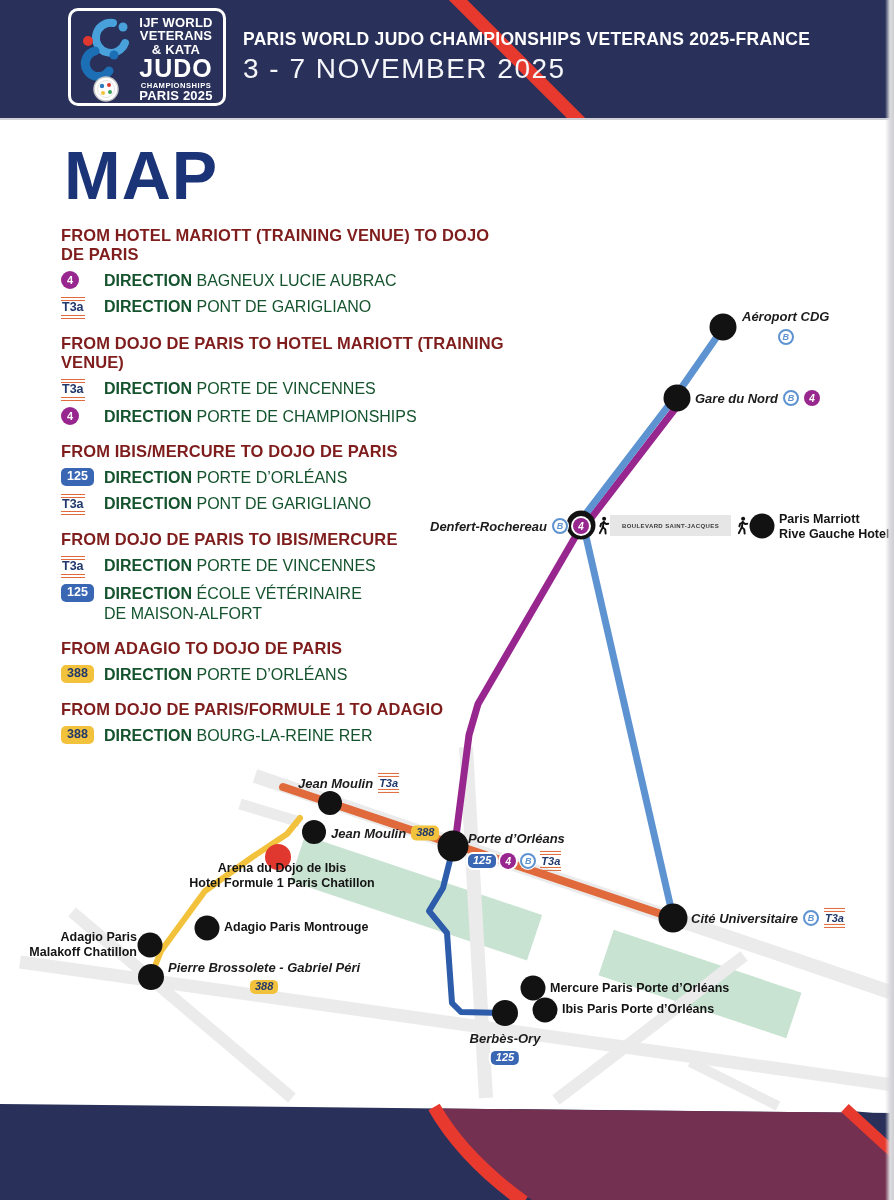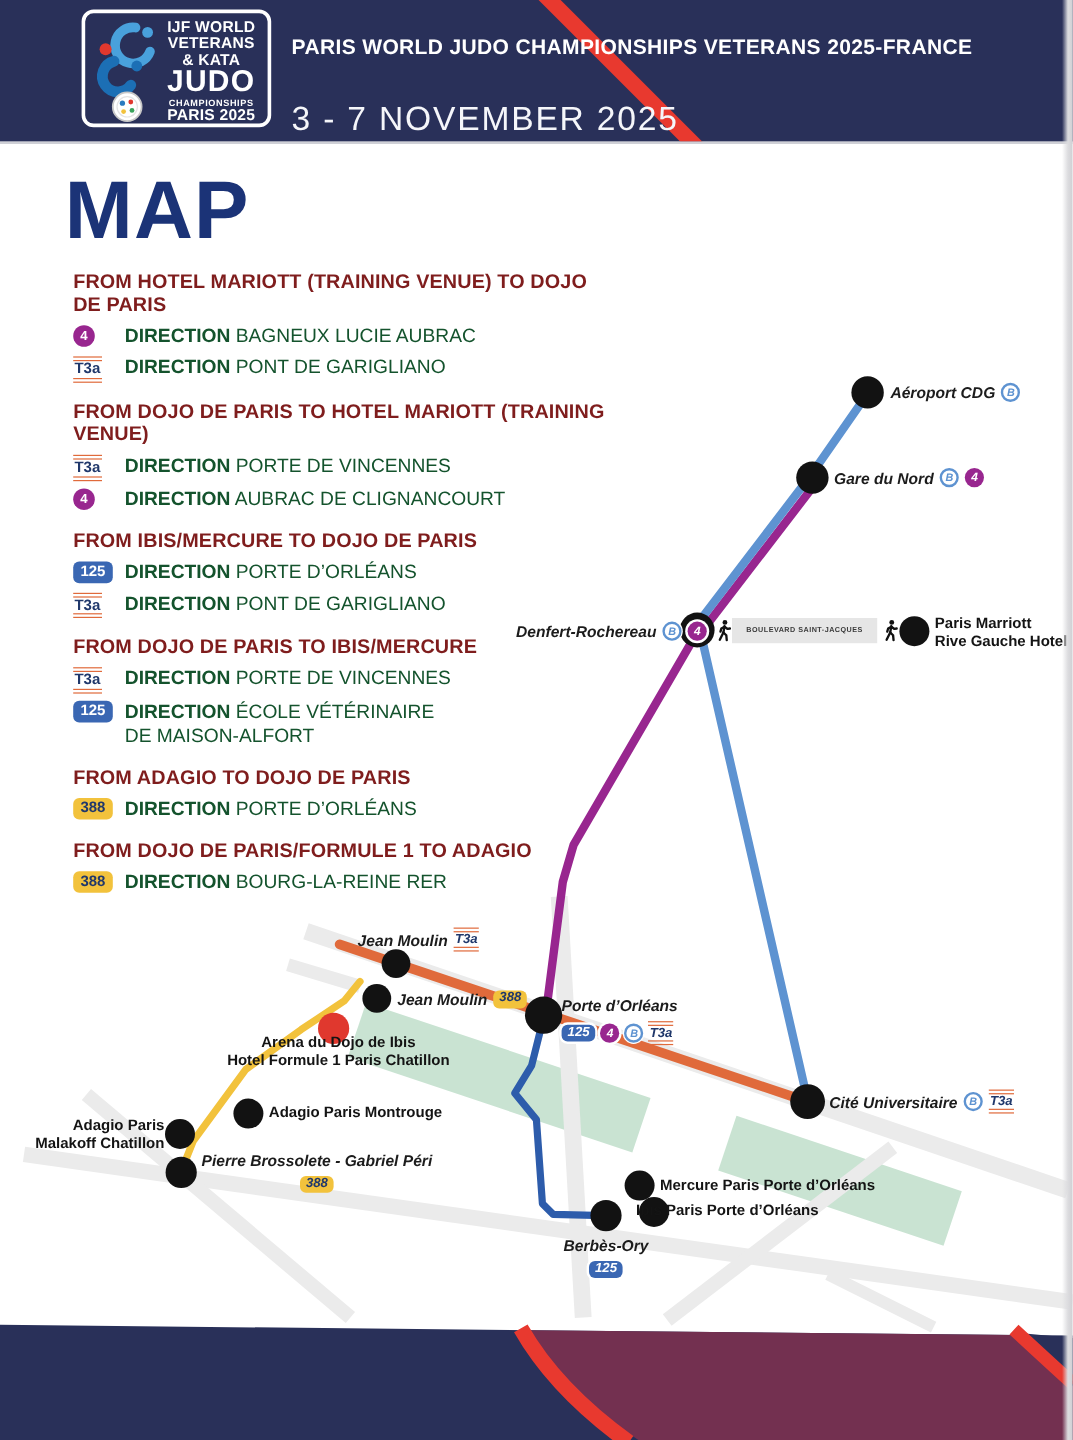--- a/index.html
+++ b/index.html
@@ -11,24 +11,24 @@
   .header-redstripe{position:absolute;left:516px;top:58px;width:13px;height:190px;background:#e8392f;
                     transform:translate(-50%,-50%) rotate(-45deg);}
   .header-underline{position:absolute;left:0;top:118px;width:894px;height:2px;background:#cfd0d6;}
   .logo-box{position:absolute;left:68px;top:8px;width:158px;height:98px;border:3px solid #fff;border-radius:10px;box-sizing:border-box;}
   .logo-graphic{position:absolute;left:8px;top:6px;}
   .logo-text{position:absolute;left:62px;top:5px;width:86px;color:#fff;text-align:center;line-height:1.02;}
   .lt-a{font-size:13px;font-weight:800;letter-spacing:.2px;}
   .lt-judo{font-size:25px;font-weight:800;letter-spacing:1px;line-height:1.0;}
   .lt-champ{font-size:7.6px;font-weight:700;letter-spacing:.5px;margin-top:1px;}
   .header-title{position:absolute;left:243px;top:29px;color:#fff;font-size:17.5px;font-weight:800;letter-spacing:.3px;white-space:nowrap;}
-  .header-dates{position:absolute;left:243px;top:53px;color:#f5f6fa;font-size:28px;font-weight:300;letter-spacing:1.5px;white-space:nowrap;margin-top:30px;}
-
-  
-  .map-title{position:absolute;left:54px;top:136px;color:#1b3377;font-size:68px;font-weight:800;letter-spacing:1px;}
+  .header-dates{position:absolute;left:243px;top:53px;color:#f5f6fa;font-size:28px;font-weight:300;letter-spacing:1.5px;white-space:nowrap;}
+
+  
+  .map-title{position:absolute;left:64px;top:136px;color:#1b3377;font-size:68px;font-weight:800;letter-spacing:1px;}
   .routes{position:absolute;left:61px;top:226px;width:445px;}
   .route{margin-bottom:15px;}
   .route-heading{color:#7f1d1d;font-size:16.5px;font-weight:800;margin-bottom:6px;letter-spacing:.1px;}
   .step{display:flex;align-items:flex-start;gap:9px;margin-bottom:5px;min-height:21px;}
   .step-text{color:#14532d;font-size:16px;line-height:1.25;max-width:340px;white-space:pre-line;padding-top:1px;}
   .step-text b{font-weight:800;}
   .badge-col{min-width:34px;display:flex;justify-content:flex-start;padding-top:1px;}
 
   
   .bm4{width:18px;height:18px;border-radius:50%;background:#98268f;color:#fff;font-weight:800;font-size:11px;
@@ -124,21 +124,21 @@
       <div class="step">
         <span class="badge-col">
             <span class="bt3a">T3a</span>
           </span>
         <span class="step-text"><b>DIRECTION</b> <span>PORTE DE VINCENNES</span></span>
       </div>
       <div class="step">
         <span class="badge-col">
             <span class="bm4">4</span>
           </span>
-        <span class="step-text"><b>DIRECTION</b> <span>AUBRAC DE CLIGNANCOURT</span></span>
+        <span class="step-text"><b>DIRECTION</b> <span>PORTE DE CHAMPIONSHIPS</span></span>
       </div>
     </div>
 
     <div class="route">
       <div class="route-heading">FROM IBIS/MERCURE TO DOJO DE PARIS</div>
       <div class="step">
         <span class="badge-col">
             <span class="b125">125</span>
           </span>
         <span class="step-text"><b>DIRECTION</b> <span>PORTE D’ORLÉANS</span></span>
@@ -246,21 +246,21 @@
   <div class="dot" style="left:330px;top:803px;width:24px;height:24px;"></div>
   <div class="dot" style="left:314px;top:832px;width:24px;height:24px;"></div>
   <div class="dot red" style="left:278px;top:857px;width:26px;height:26px;"></div>
   <div class="dot" style="left:207px;top:928px;width:25px;height:25px;"></div>
   <div class="dot" style="left:150px;top:945px;width:25px;height:25px;"></div>
   <div class="dot" style="left:151px;top:977px;width:26px;height:26px;"></div>
   <div class="dot" style="left:533px;top:988px;width:25px;height:25px;"></div>
   <div class="dot" style="left:545px;top:1010px;width:25px;height:25px;"></div>
   <div class="dot" style="left:505px;top:1013px;width:26px;height:26px;"></div>
 
-  <div class="slabel" style="left:742px;top:327px;">
+  <div class="slabel" style="left:742px;top:327px;flex-direction:column;">
     <span>Aéroport CDG</span>
     <span class="brb sm">B</span>
   </div>
 
   <div class="slabel" style="left:695px;top:398px;">
     <span>Gare du Nord</span>
     <span class="brb sm">B</span>
     <span class="bm4 sm">4</span>
   </div>
 
@@ -319,21 +319,21 @@
   <div class="hlabel" style="left:224px;top:927px;">
     <div>Adagio Paris Montrouge</div>
   </div>
   <div class="hlabel right" style="right:757px;top:945px;">
     <div>Adagio Paris</div>
     <div>Malakoff Chatillon</div>
   </div>
   <div class="hlabel" style="left:550px;top:988px;">
     <div>Mercure Paris Porte d’Orléans</div>
   </div>
-  <div class="hlabel" style="left:530px;top:1009px;">
+  <div class="hlabel" style="left:562px;top:1009px;">
     <div>Ibis Paris Porte d’Orléans</div>
   </div>
 
   <svg class="footer-svg" viewBox="0 0 894 97" preserveAspectRatio="none">
     <polygon points="0,1 894,10 894,97 0,97" fill="#293059"></polygon>
     <path d="M441 5.5 L845 9.5 Q862 30 894 48 L894 97 L532 97 Q470 57 441 5.5 Z" fill="#733050"></path>
     <path d="M434 4 Q463 55 524 99" stroke="#e8392f" stroke-width="13" fill="none"></path>
     <polygon points="852,8 894,12 894,52" fill="#293059"></polygon>
     <path d="M845 5 Q872 30 894 50" stroke="#e8392f" stroke-width="11" fill="none"></path>
   </svg>

